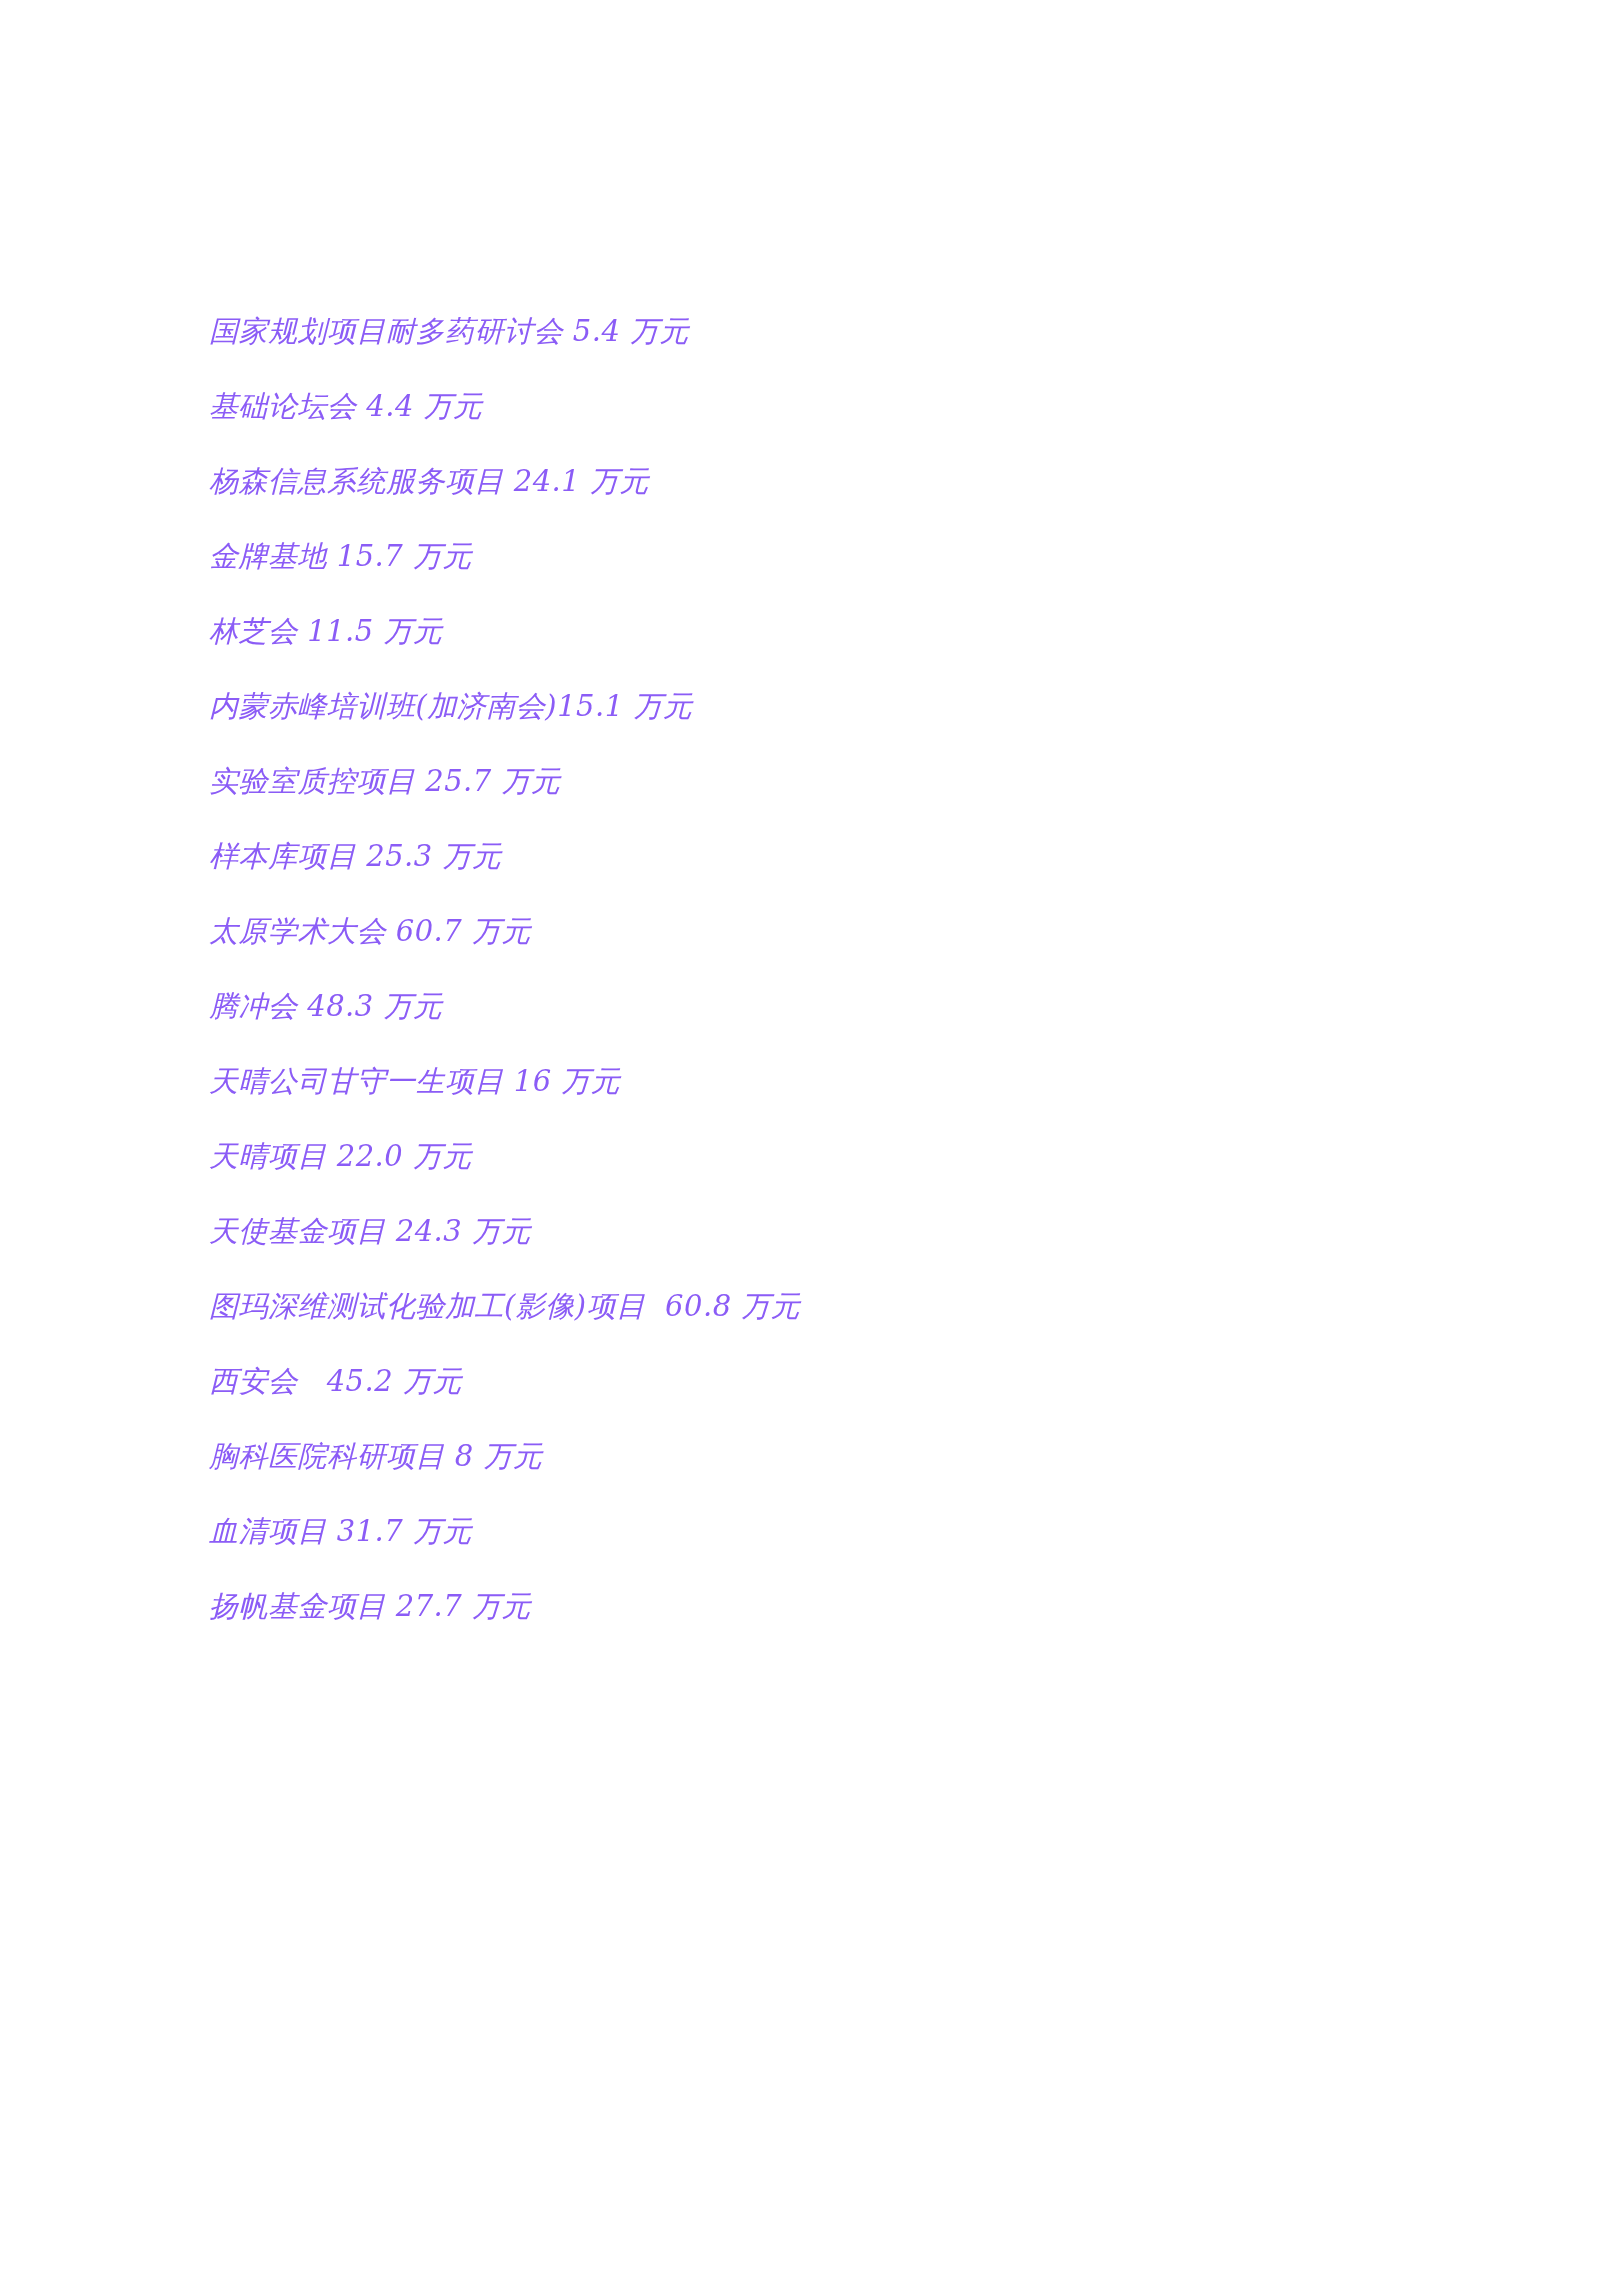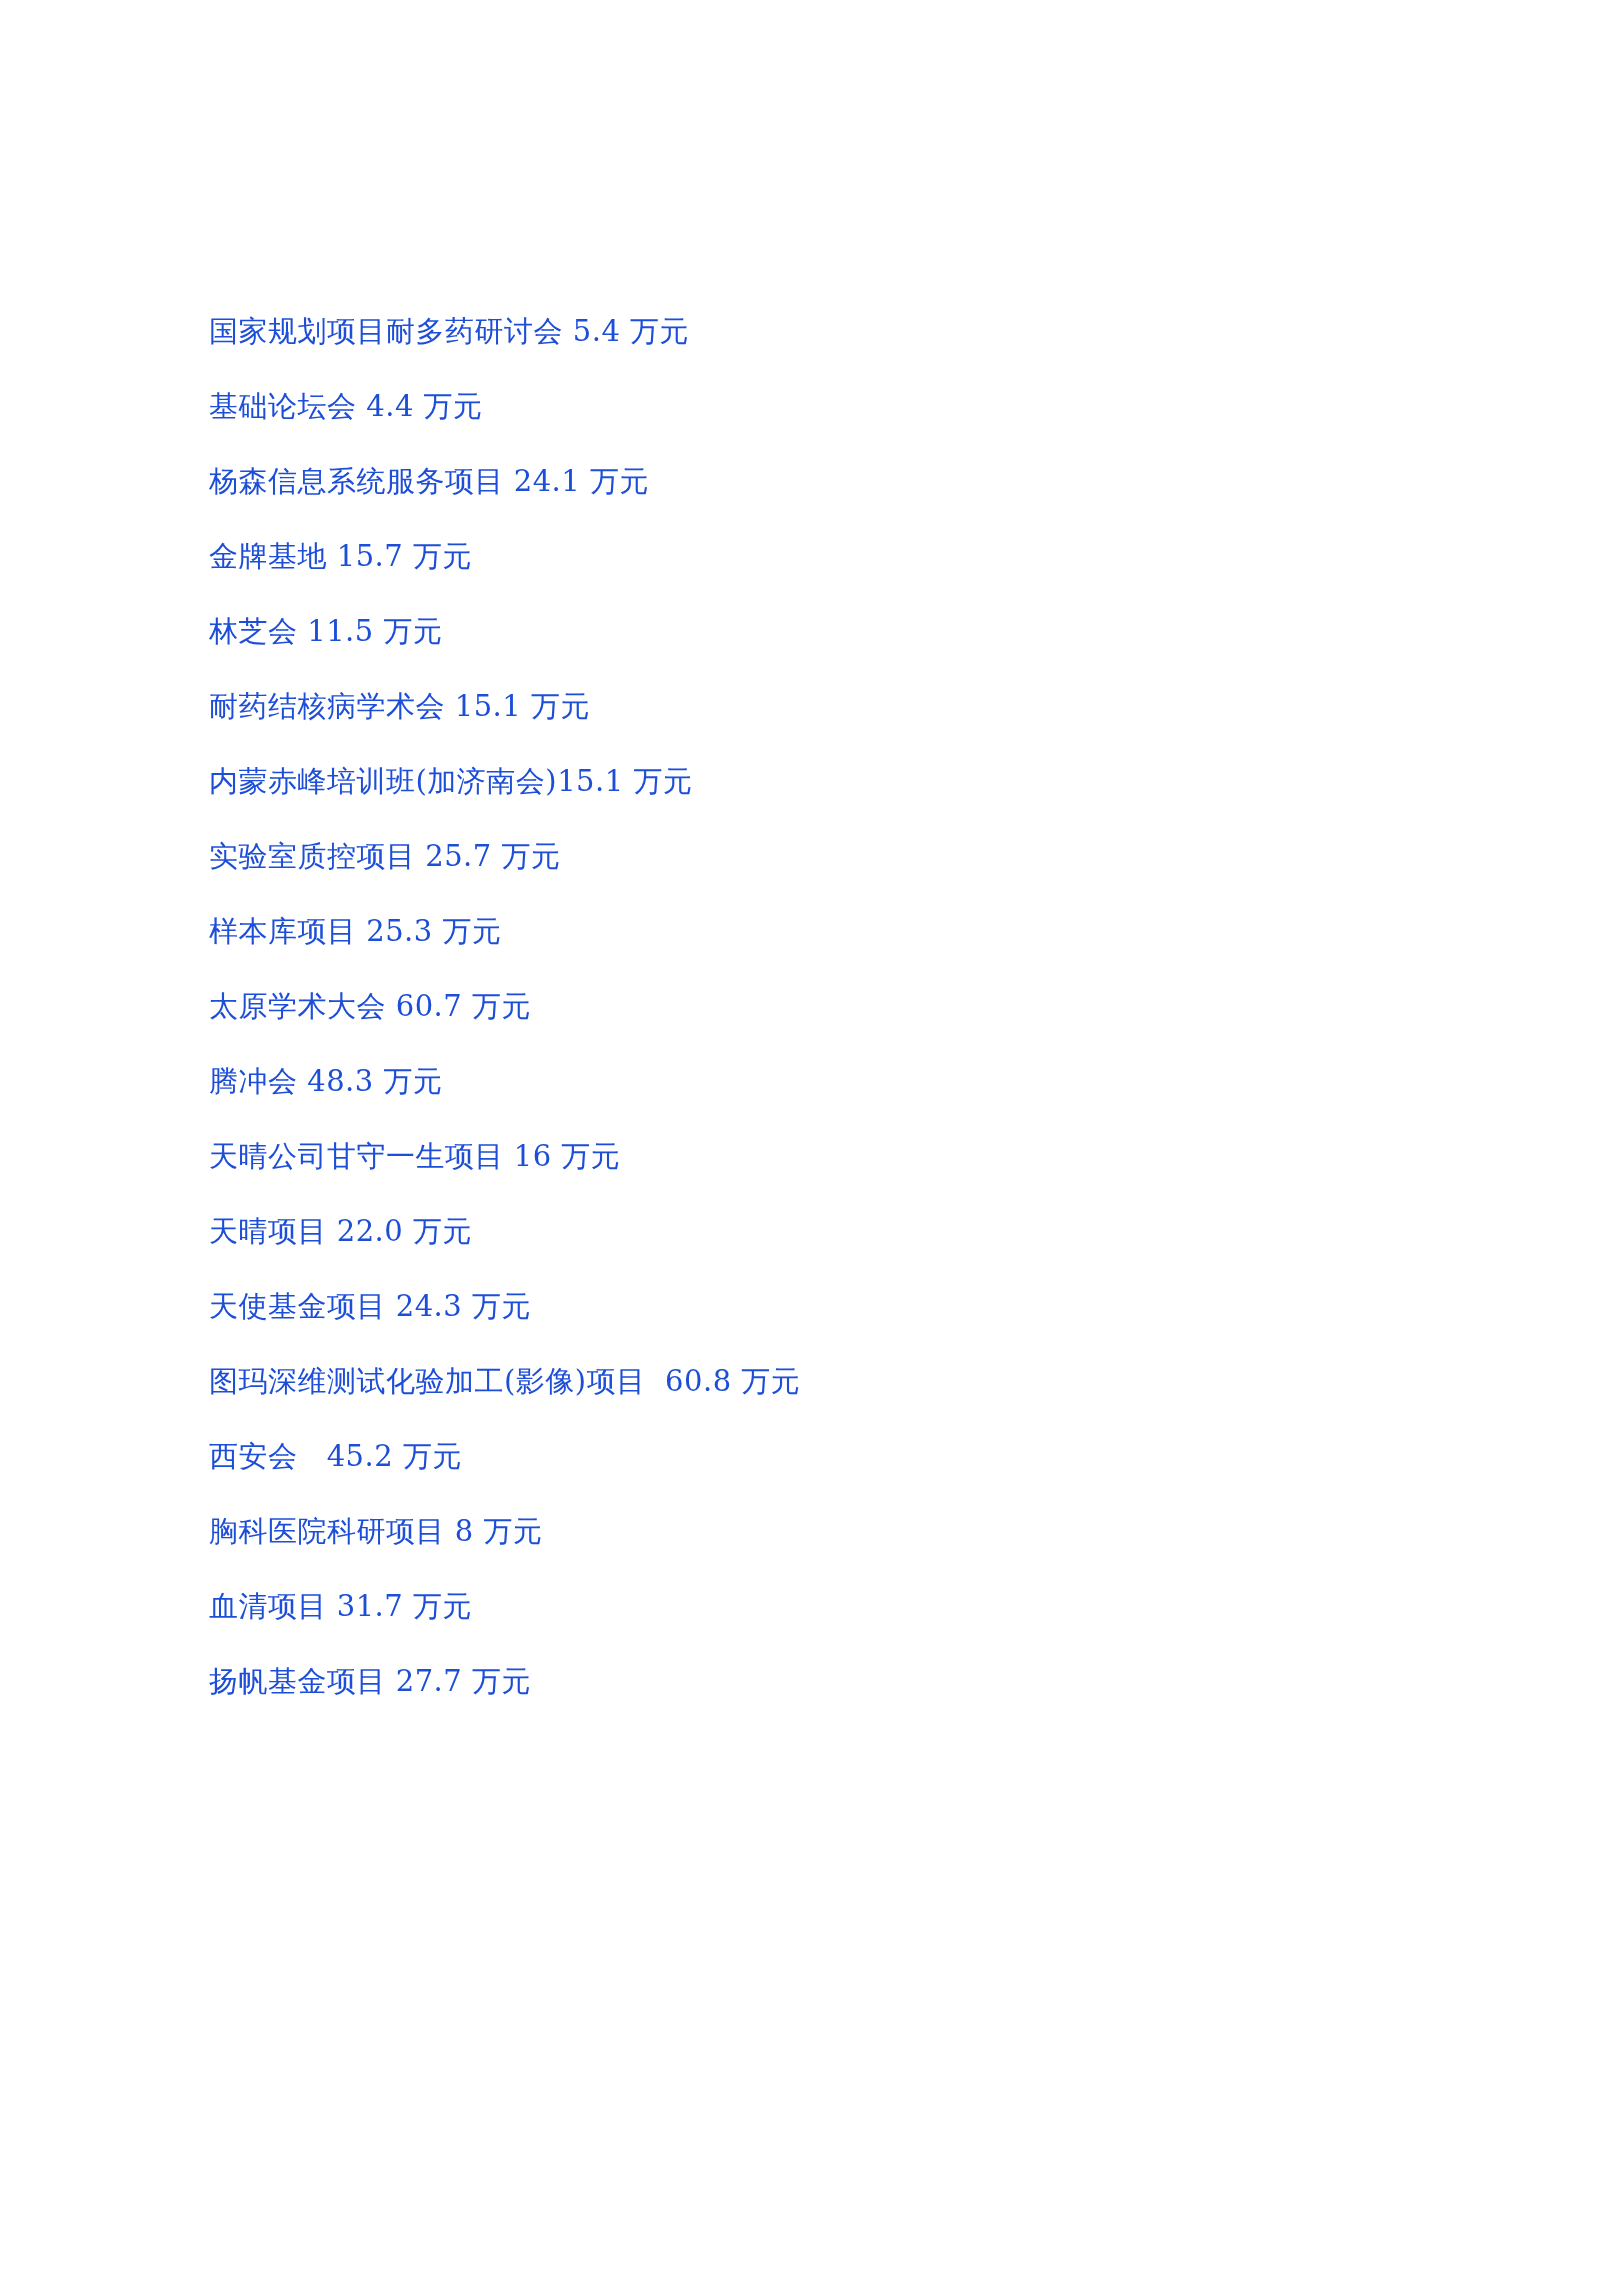--- a/index.html
+++ b/index.html
@@ -19,36 +19,36 @@
   .doc-body {
     position: absolute;
     left: 209px;
     top: 294px;
     width: 1206px;
   }
   .doc-line {
     font-family: "DejaVu Serif", "Liberation Serif", serif;
     font-size: 29px;
     line-height: 75px;
-    color: #1d4ed8;
+    color: #8b5cf6;
     white-space: pre;
     letter-spacing: 0.5px;
+    font-style: italic;
   }
 </style>
 </head>
 <body>
 
 <div class="page">
   <div class="doc-body">
     <div class="doc-line">国家规划项目耐多药研讨会 5.4 万元</div>
     <div class="doc-line">基础论坛会 4.4 万元</div>
     <div class="doc-line">杨森信息系统服务项目 24.1 万元</div>
     <div class="doc-line">金牌基地 15.7 万元</div>
     <div class="doc-line">林芝会 11.5 万元</div>
-    <div class="doc-line">耐药结核病学术会 15.1 万元</div>
     <div class="doc-line">内蒙赤峰培训班(加济南会)15.1 万元</div>
     <div class="doc-line">实验室质控项目 25.7 万元</div>
     <div class="doc-line">样本库项目 25.3 万元</div>
     <div class="doc-line">太原学术大会 60.7 万元</div>
     <div class="doc-line">腾冲会 48.3 万元</div>
     <div class="doc-line">天晴公司甘守一生项目 16 万元</div>
     <div class="doc-line">天晴项目 22.0 万元</div>
     <div class="doc-line">天使基金项目 24.3 万元</div>
     <div class="doc-line">图玛深维测试化验加工(影像)项目  60.8 万元</div>
     <div class="doc-line">西安会   45.2 万元</div>

